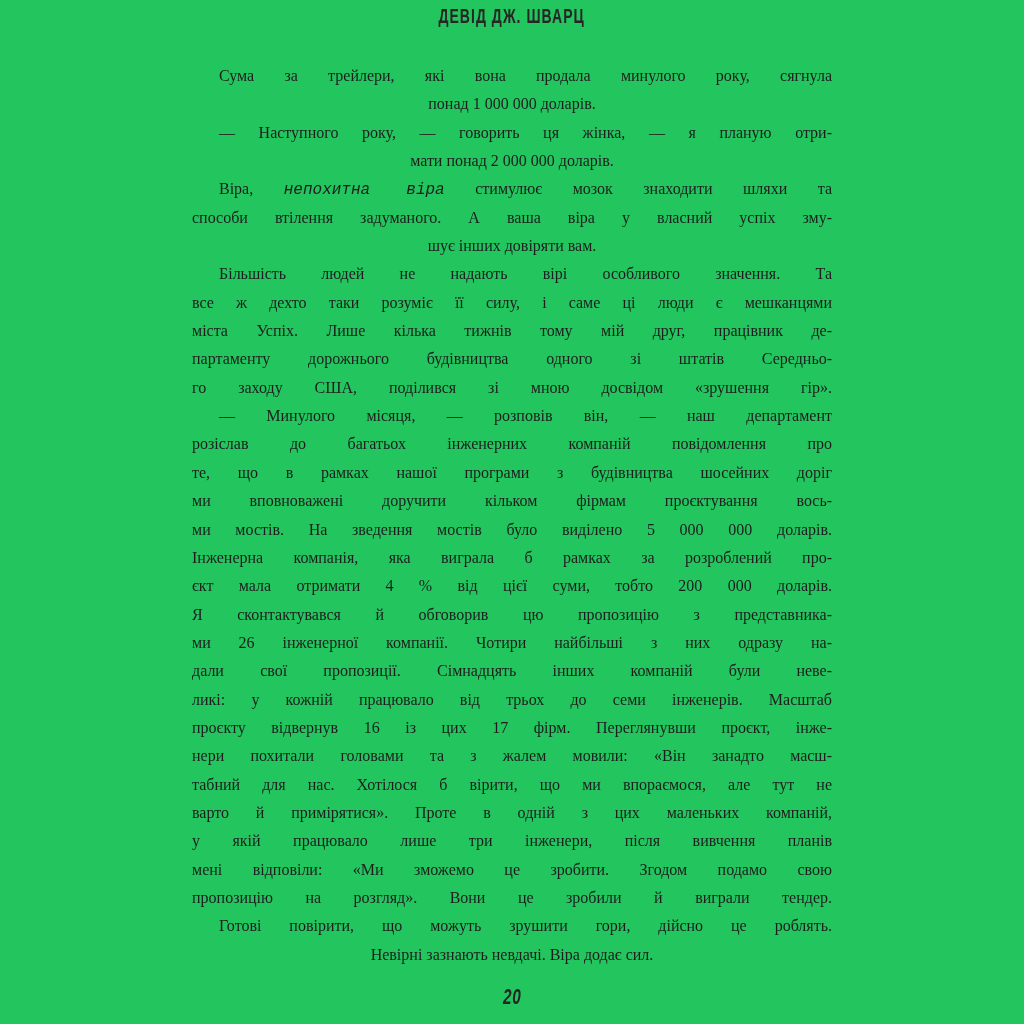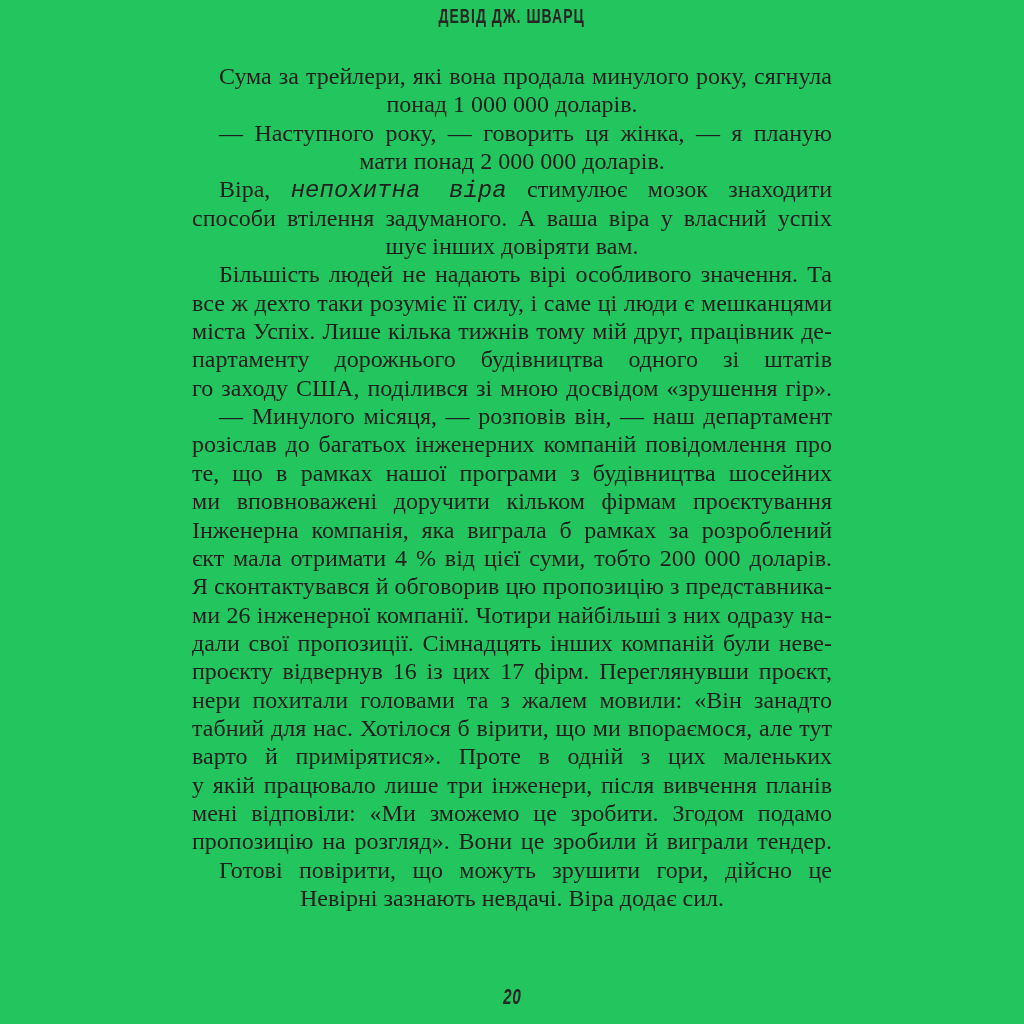--- a/index.html
+++ b/index.html
@@ -32,21 +32,21 @@
   .running-header .condensed {
     font-size: 20px;
     letter-spacing: 1.5px;
   }
   .text-block {
     position: absolute;
     left: 192px;
     top: 62px;
     width: 640px;
     font-family: "Liberation Serif", serif;
-    font-size: 24px;
+    font-size: 16px;
     color: #1e1e1e;
   }
   .line {
     height: 28.35px;
     line-height: 28.35px;
     overflow: hidden;
     text-align: center;
   }
   .line.just {
     text-align: justify;
@@ -91,25 +91,27 @@
       <div class="line">шує інших довіряти вам.</div>
       <div class="line first just">Більшість людей не надають вірі особливого значення. Та</div>
       <div class="line just">все ж дехто таки розуміє її силу, і саме ці люди є мешканцями</div>
       <div class="line just">міста Успіх. Лише кілька тижнів тому мій друг, працівник де-</div>
       <div class="line just">партаменту дорожнього будівництва одного зі штатів Середньо-</div>
       <div class="line just">го заходу США, поділився зі мною досвідом «зрушення гір».</div>
       <div class="line first just">— Минулого місяця, — розповів він, — наш департамент</div>
       <div class="line just">розіслав до багатьох інженерних компаній повідомлення про</div>
       <div class="line just">те, що в рамках нашої програми з будівництва шосейних доріг</div>
       <div class="line just">ми вповноважені доручити кільком фірмам проєктування вось-</div>
+      <div class="line just">ми мостів. На зведення мостів було виділено 5 000 000 доларів.</div>
       <div class="line just">Інженерна компанія, яка виграла б рамках за розроблений про-</div>
       <div class="line just">єкт мала отримати 4 % від цієї суми, тобто 200 000 доларів.</div>
       <div class="line just">Я сконтактувався й обговорив цю пропозицію з представника-</div>
       <div class="line just">ми 26 інженерної компанії. Чотири найбільші з них одразу на-</div>
       <div class="line just">дали свої пропозиції. Сімнадцять інших компаній були неве-</div>
+      <div class="line just">ликі: у кожній працювало від трьох до семи інженерів. Масштаб</div>
       <div class="line just">проєкту відвернув 16 із цих 17 фірм. Переглянувши проєкт, інже-</div>
       <div class="line just">нери похитали головами та з жалем мовили: «Він занадто масш-</div>
       <div class="line just">табний для нас. Хотілося б вірити, що ми впораємося, але тут не</div>
       <div class="line just">варто й примірятися». Проте в одній з цих маленьких компаній,</div>
       <div class="line just">у якій працювало лише три інженери, після вивчення планів</div>
       <div class="line just">мені відповіли: «Ми зможемо це зробити. Згодом подамо свою</div>
       <div class="line just">пропозицію на розгляд». Вони це зробили й виграли тендер.</div>
       <div class="line first just">Готові повірити, що можуть зрушити гори, дійсно це роблять.</div>
       <div class="line">Невірні зазнають невдачі. Віра додає сил.</div>
     </div>

